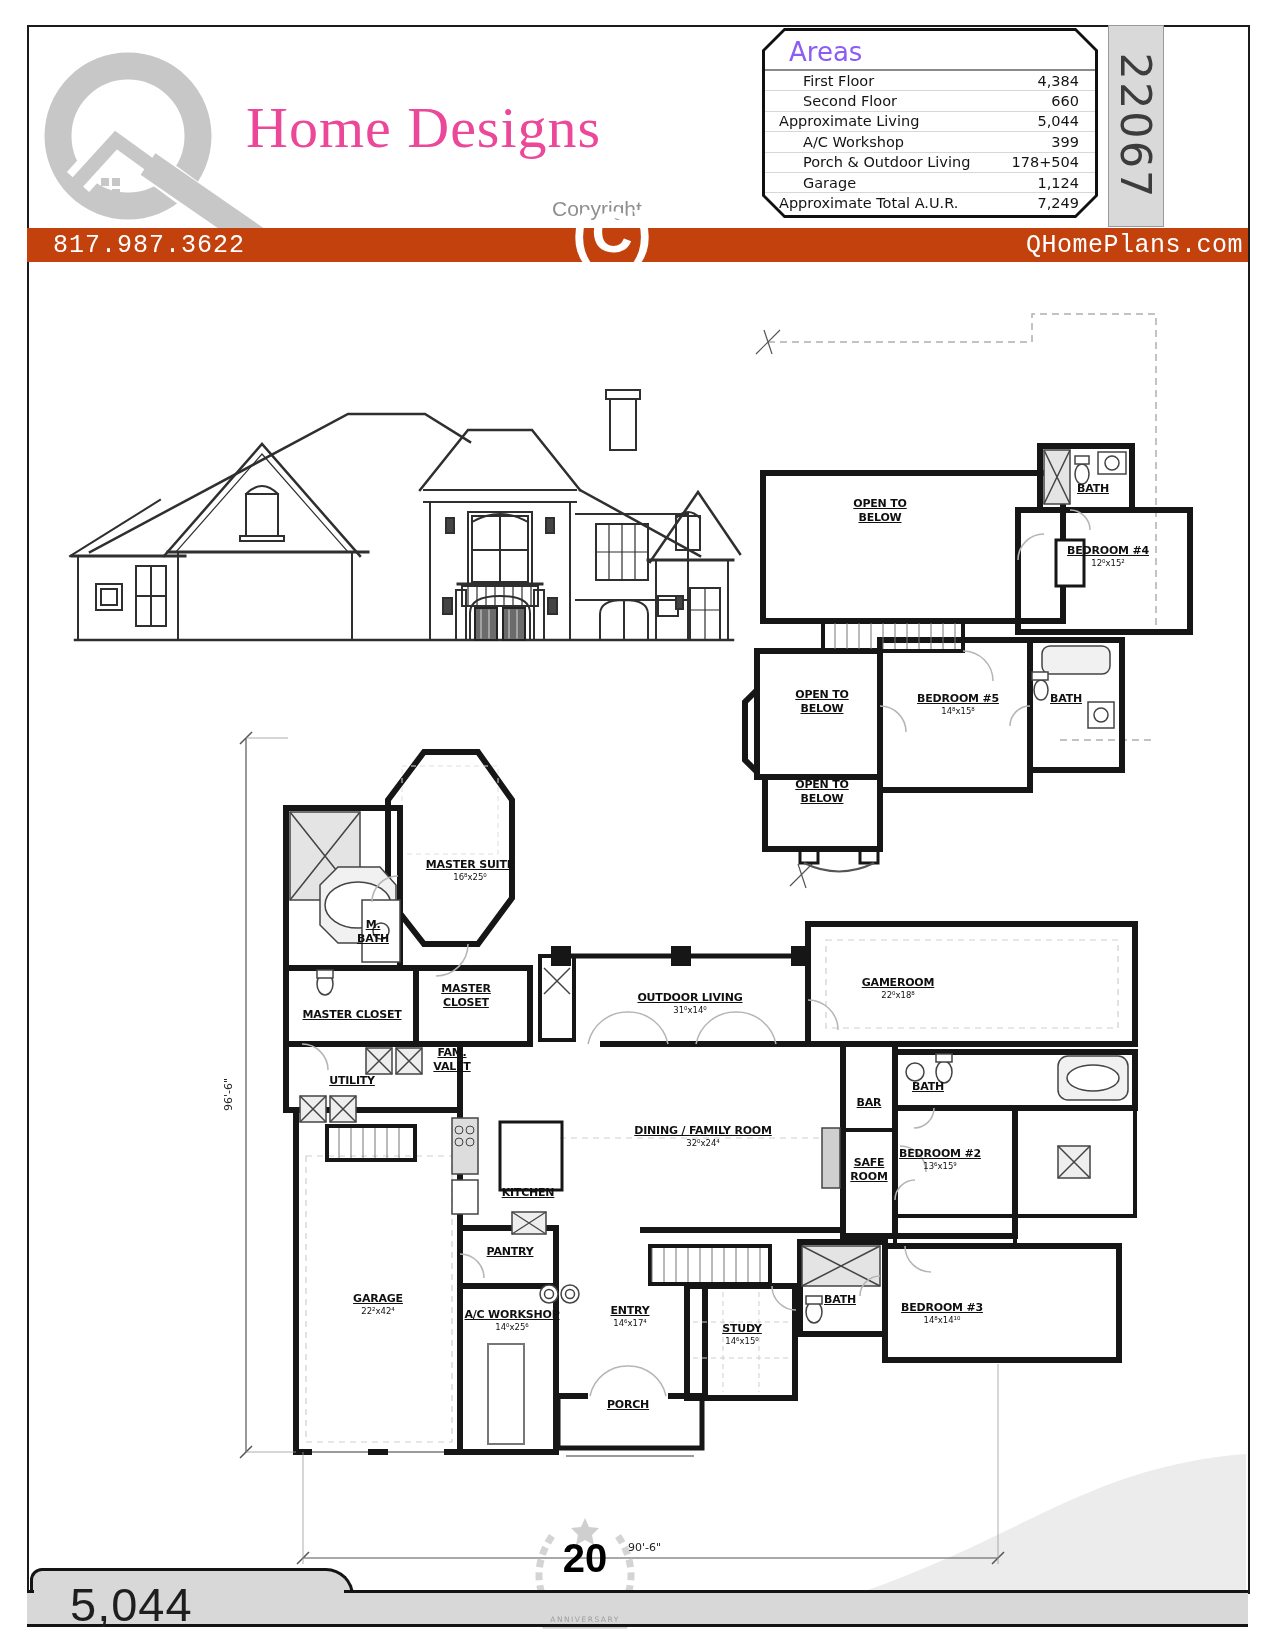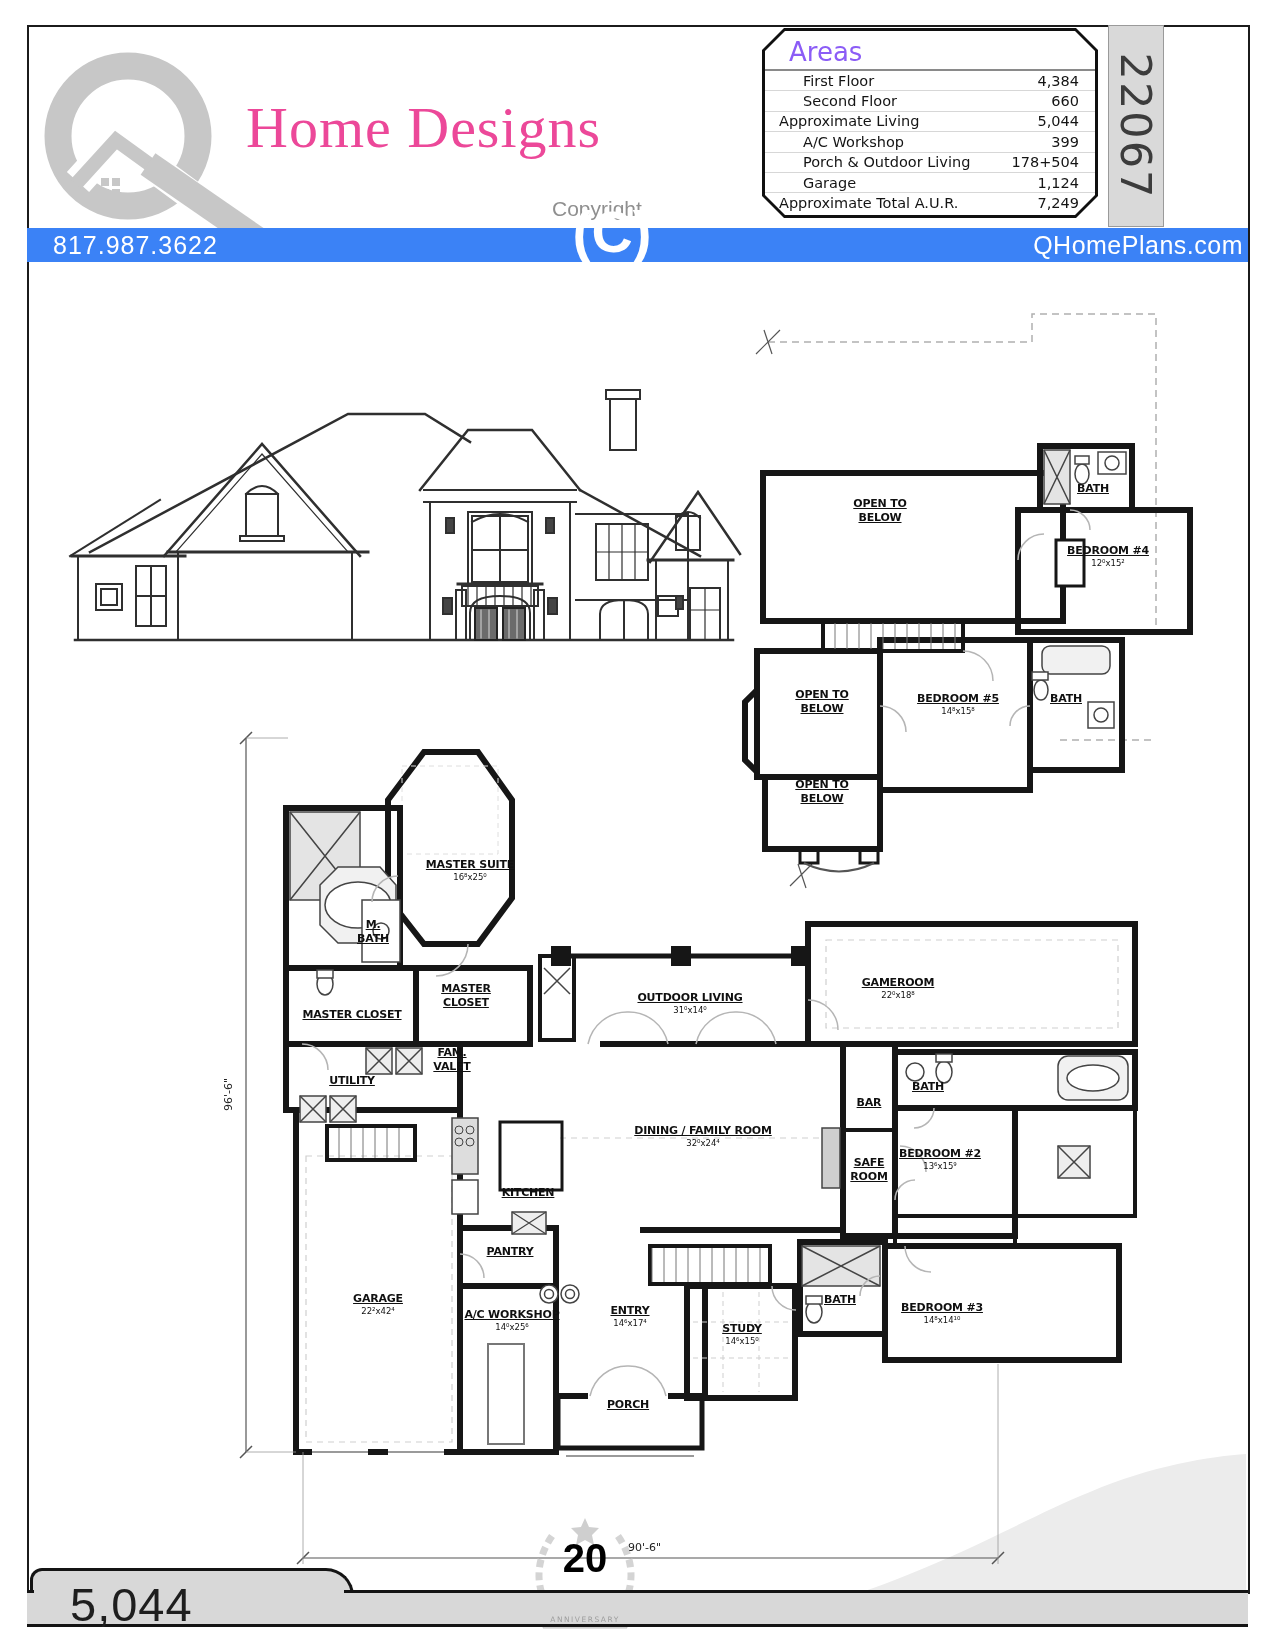--- a/index.html
+++ b/index.html
@@ -8,22 +8,22 @@
   .abs{position:absolute;}
   .frame{left:27px;top:25px;width:1219px;height:1567px;border:2px solid #1b1b1b;border-bottom:none;z-index:1;pointer-events:none;}
   .art{left:0;top:0;z-index:2;pointer-events:none;}
 
   
   .logo-text{left:226px;top:94px;font-family:"Liberation Serif",serif;font-size:58px;color:#ec4899;letter-spacing:1px;z-index:3;margin-left:20px;}
   .copyright-label{left:552px;top:197px;width:120px;text-align:left;color:#8f8f8f;
         font-family:"Liberation Sans",sans-serif;font-size:21px;z-index:3;}
   .csym{left:550px;top:204px;width:124px;text-align:center;color:#fff;font-family:"Liberation Sans",sans-serif;
         font-size:57px;font-weight:700;z-index:6;line-height:1;}
-  .topbar{left:27px;top:228px;width:1221px;height:34px;background:#3b82f6;display:flex;justify-content:space-between;
-        align-items:center;font-family:Liberation Sans, sans-serif;color:#fff;font-size:25px;z-index:4;}
+  .topbar{left:27px;top:228px;width:1221px;height:34px;background:#c2410c;display:flex;justify-content:space-between;
+        align-items:center;font-family:Liberation Mono, monospace;color:#fff;font-size:25px;z-index:4;}
   .phone{padding-left:26px;letter-spacing:1px;}
   .site{padding-right:5px;letter-spacing:.5px;}
   .plan-strip{left:1108px;top:25px;width:54px;height:200px;background:#d9d9d9;border:1px solid #9a9a9a;
         display:flex;align-items:center;justify-content:center;z-index:3;}
   .plan-strip span{transform:rotate(90deg);white-space:nowrap;font-size:43px;color:#3c3c3c;letter-spacing:2px;}
 
   
   .areas{left:762px;top:28px;width:336px;height:190px;z-index:5;}
   .areas-outer{position:absolute;inset:0;background:#101010;
      clip-path:polygon(22px 0,calc(100% - 22px) 0,100% 22px,100% calc(100% - 22px),calc(100% - 22px) 100%,22px 100%,0 calc(100% - 22px),0 22px);}

